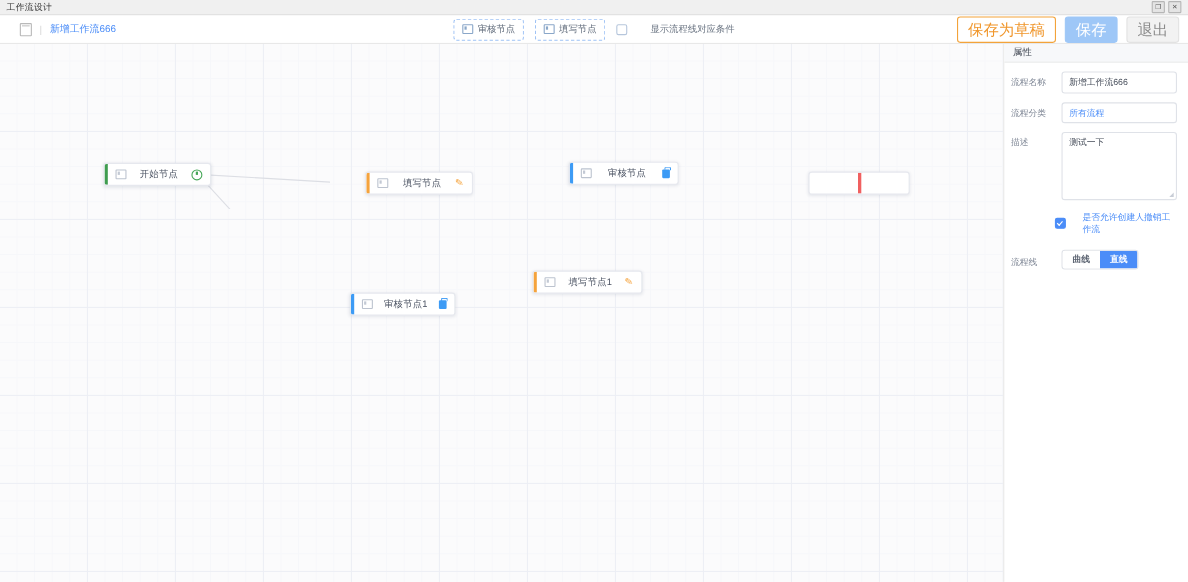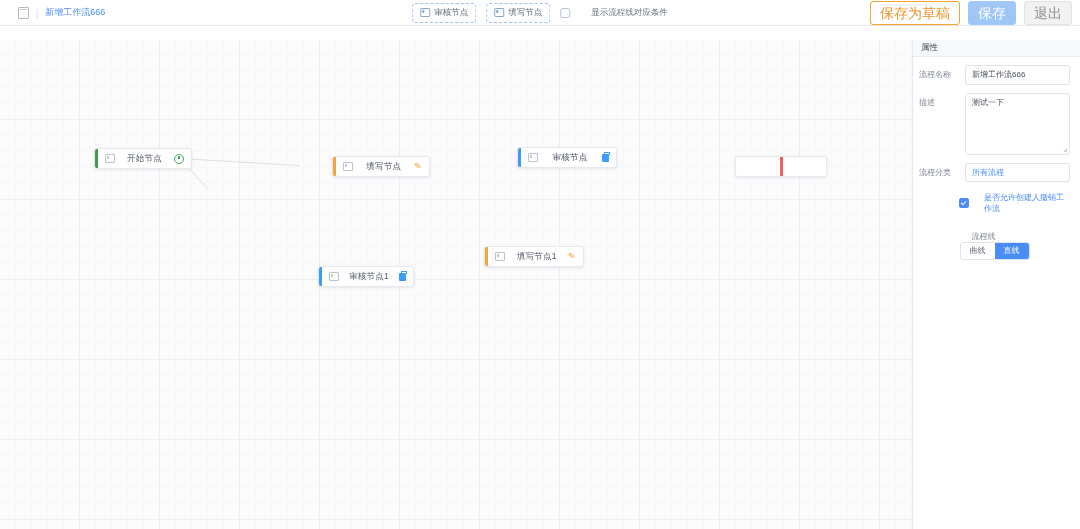--- a/index.html
+++ b/index.html
@@ -124,32 +124,39 @@
     font-size:8px;color:#454c59;padding:4px 6px;box-sizing:border-box;line-height:1.2;
   }
   .fld.link{color:#4b8df8;}
   .ta{height:62px;position:relative;}
   .ta:after{
     content:"";position:absolute;right:2px;bottom:2px;width:0;height:0;
     border-style:solid;border-width:0 0 4px 4px;border-color:transparent transparent #c8cdd6 transparent;
   }
   .prow{display:flex;align-items:center;padding:10px 10px 0 46px;gap:15px;}
   .ptext{font-size:8px;color:#4b8df8;}
-  .seg-row{display:flex;align-items:center;padding:13px 10px 0 6px;flex-direction:column;}
+  .seg-row{display:flex;align-items:center;padding:13px 10px 0 6px;}
   .seg{display:flex;border:1px solid #dfe2e8;border-radius:3px;overflow:hidden;}
   .seg div{
-    padding:4px 9px;font-size:8px;color:#5b6371;background:#fff;cursor:pointer;line-height:1;
+    padding:4px 9px;font-size:8px;color:#5b6371;background:#fff;cursor:pointer;line-height:1;font-weight:bold;
   }
   .seg div.on{background:#4b8df8;color:#fff;}
 </style>
 </head>
 <body>
 
 <div class="app">
 
+  <div class="titlebar">
+    <span class="wtitle">工作流设计</span>
+    <span class="winbtns">
+      <span class="winbtn">❐</span>
+      <span class="winbtn">✕</span>
+    </span>
+  </div>
 
   <div class="toolbar">
 
     <div class="bc">
       <span class="bc-ico"></span>
       <span class="bc-sep">|</span>
       <span class="bc-link">新增工作流666</span>
     </div>
 
     <div class="tb-center">
@@ -243,27 +250,27 @@
 
   <div class="panel">
     <div class="panel-hd">属性</div>
 
     <div class="frow">
       <div class="flab">流程名称</div>
       <div class="fld">新增工作流666</div>
     </div>
 
     <div class="frow">
+      <div class="flab">流程分类</div>
+      <div class="fld link">所有流程</div>
+    </div>
+
+    <div class="frow">
       <div class="flab">描述</div>
       <div class="fld ta">测试一下</div>
-    </div>
-
-    <div class="frow">
-      <div class="flab">流程分类</div>
-      <div class="fld link">所有流程</div>
     </div>
 
     <div class="prow">
       <span class="cbox on"></span>
       <span class="ptext">是否允许创建人撤销工作流</span>
     </div>
 
     <div class="seg-row">
       <div class="flab">流程线</div>
       <div class="seg">

